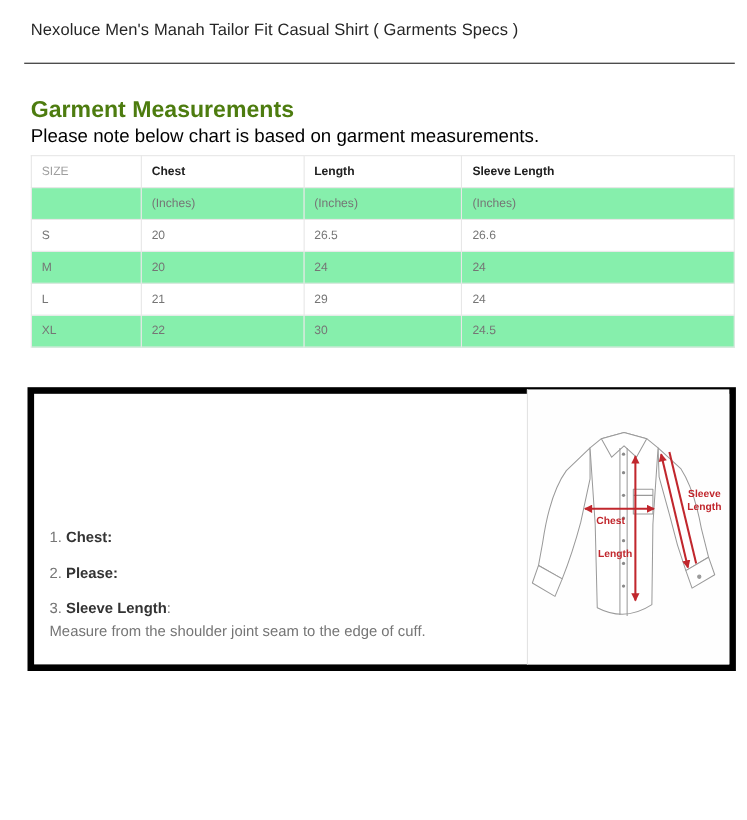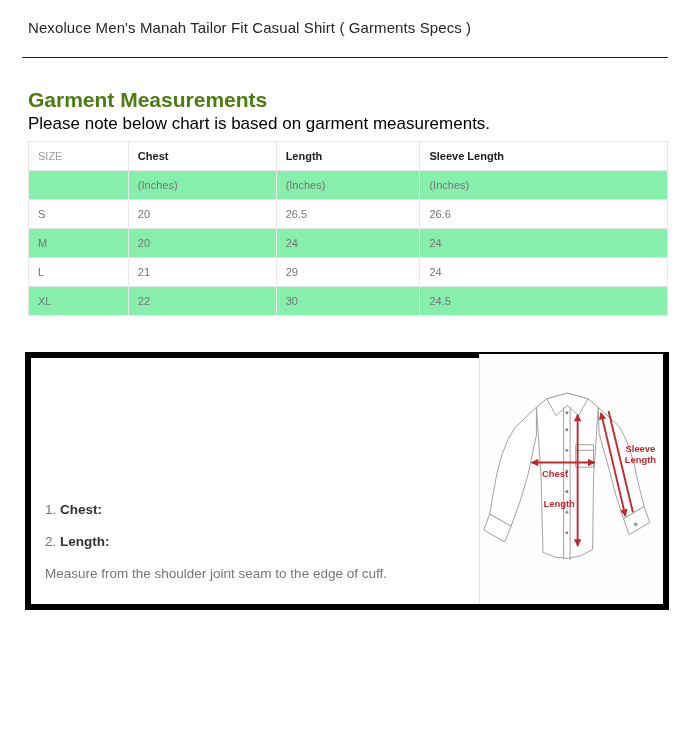--- a/index.html
+++ b/index.html
@@ -157,24 +157,25 @@
 
 
   <div class="howto-box">
     <div class="howto-text">
 
       <div class="step">
         <div class="step-head"><span>1.</span> <b>Chest:</b><span></span></div>
       </div>
 
       <div class="step">
-        <div class="step-head"><span>2.</span> <b>Length:</b><span></span></div>
+        <div class="step-head"><span>2.</span> <b>Please:</b><span></span></div>
       </div>
 
       <div class="step">
+        <div class="step-head"><span>3.</span> <b>Sleeve Length</b><span>:</span></div>
         <div class="step-body">Measure from the shoulder joint seam to the edge of cuff.</div>
       </div>
 
     </div>
 
     <div class="howto-figure">
       <svg width="178" height="238" viewBox="0 0 190 254" xmlns="http://www.w3.org/2000/svg">
         <defs>
           <marker id="ah-end" markerWidth="9" markerHeight="9" refX="7" refY="4" orient="auto" markerUnits="userSpaceOnUse">
             <path d="M0,0 L8,4 L0,8 z" fill="#c1272d"></path>

